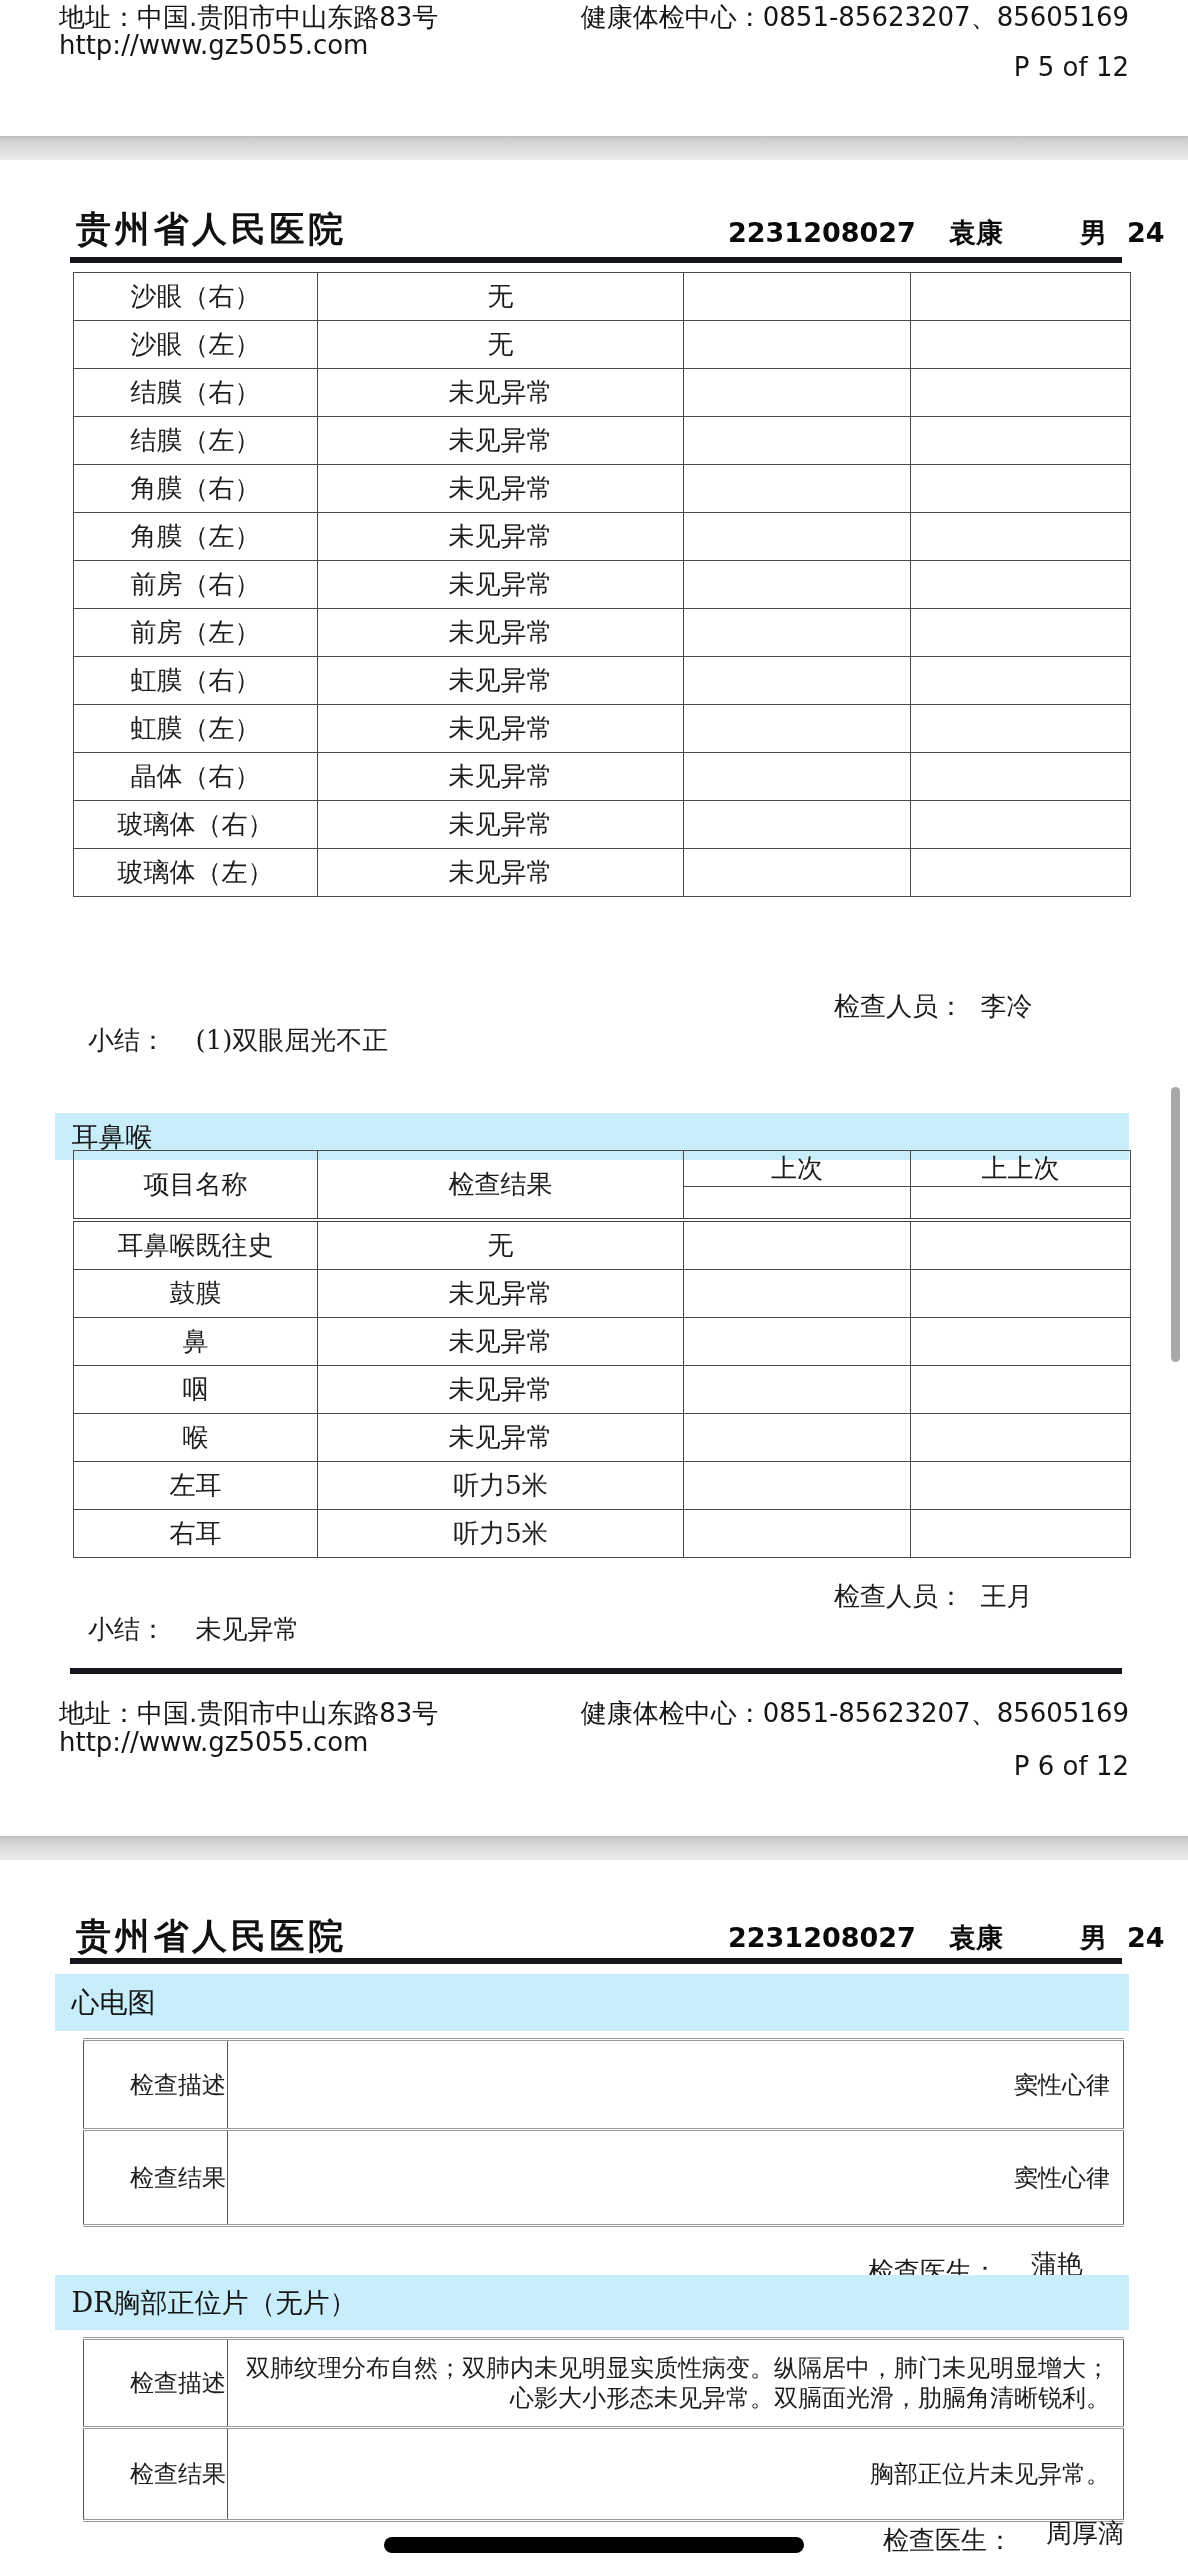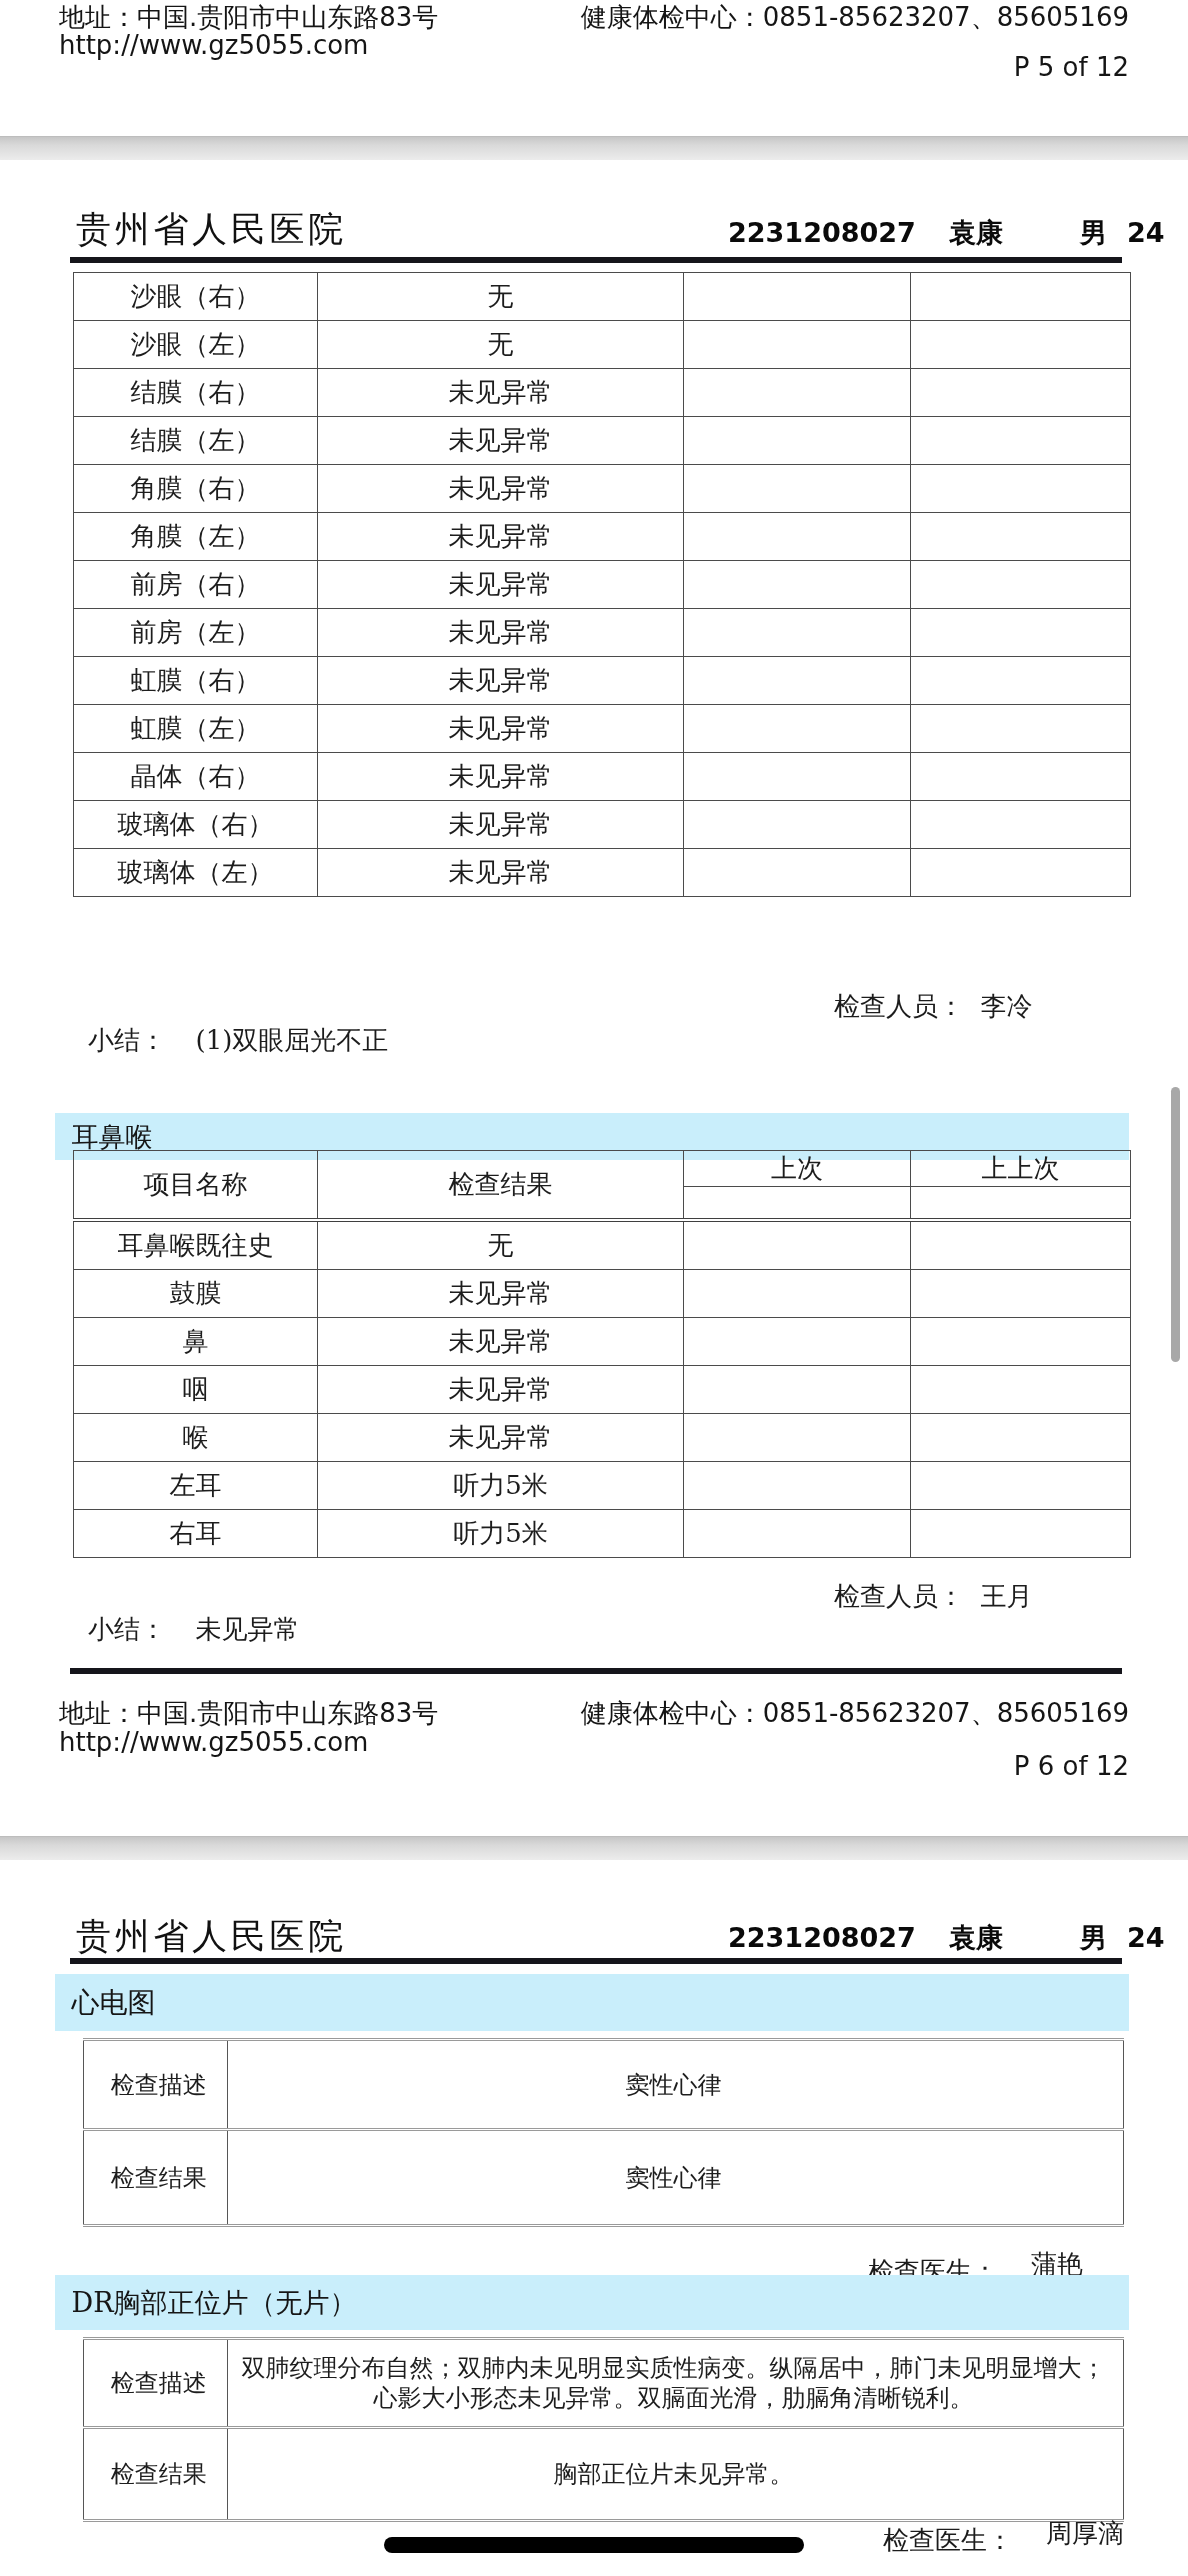--- a/index.html
+++ b/index.html
@@ -11,21 +11,21 @@
   .addr5{left:59px;top:0px;}   .clinic5{right:59px;top:0px;}
   .url5{left:59px;top:30px;}   .pg5{right:59px;top:52px;}
   .addr6{left:59px;top:1696px;} .clinic6{right:59px;top:1696px;}
   .url6{left:59px;top:1727px;}  .pg6{right:59px;top:1751px;}
   
   .sep{left:0;width:1188px;height:23px;
        background:linear-gradient(180deg,#c6c6c6 0%,#d9d9d9 35%,#ececec 100%);
        border-top:0.9px solid #bdbdbd;}
   .sep1{top:136px;} .sep2{top:1836px;}
   
-  .hosp{font-size:35px;font-weight:normal;letter-spacing:3.7px;color:#111;}
+  .hosp{font-size:35px;font-weight:bold;letter-spacing:3.7px;color:#111;}
   .hosp1{left:76px;top:206px;} .hosp2{left:76px;top:1913px;}
   .patient{display:flex;align-items:baseline;font-family:"DejaVu Sans","Liberation Sans",sans-serif;
            font-weight:bold;font-size:27px;color:#0a0a0a;}
   .patient1{left:728px;top:215px;} .patient2{left:728px;top:1920px;}
   .patient .pname{margin-left:33px;} .patient .psex{margin-left:77px;} .patient .page-n{margin-left:20px;}
   .rule{left:70px;width:1052px;background:#15151b;}
   .rule1{top:257px;height:5.5px;} .rule2{top:1668px;height:6.4px;} .rule3{top:1958px;height:5.5px;}
   
   table{border-collapse:collapse;table-layout:fixed;}
   .doc-table{position:absolute;left:73px;width:1057px;}
@@ -41,21 +41,21 @@
   
   .band{left:55px;width:1074px;background:#c9eefb;display:flex;align-items:center;
         font-size:28px;color:#161616;padding-left:16.6px;box-sizing:border-box;}
   .entband{top:1113px;height:47px;font-size:27px;}
   .ecgband{top:1974px;height:57px;}
   .drband{top:2275px;height:55px;font-size:27px;}
   
   .report-table{position:absolute;left:83px;width:1039px;}
   .report-table td{border-top:3.7px double #9a9a9a;border-bottom:3.7px double #9a9a9a;
                    border-left:0.9px solid #565656;border-right:0.9px solid #565656;
-                   font-size:24px;text-align:center;vertical-align:middle;color:#1d1d1d;}
+                   font-size:24px;text-align:right;vertical-align:middle;color:#1d1d1d;}
   .report-table td.lbl{padding-left:7.4px;}
   .report-table td.val{padding-left:9.2px;padding-right:13px;line-height:30px;}
   .ecgtable{top:2038px;} .ecgtable tr.r1 td{height:85px;} .ecgtable tr.r2 td{height:91px;}
   .drtable{top:2337px;}  .drtable tr.r1 td{height:84px;}  .drtable tr.r2 td{height:88px;}
   col.rc1{width:144px;} col.rc2{width:896px;}
   
   .line{font-size:26px;color:#1c1c1c;}
   .insp1{left:834px;top:989px;} .insp2{left:834px;top:1579px;}
   .sum1{left:88px;top:1023px;text-align:right;}   .sum2{left:88px;top:1612px;}
   .insp .name{margin-left:16.6px;}

